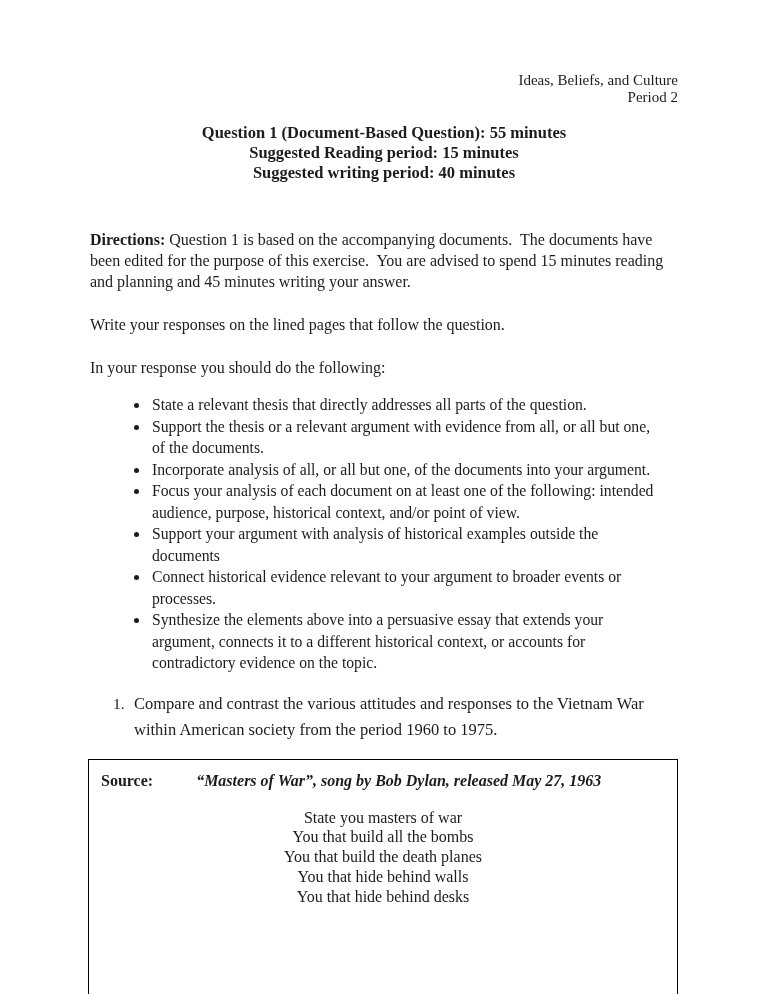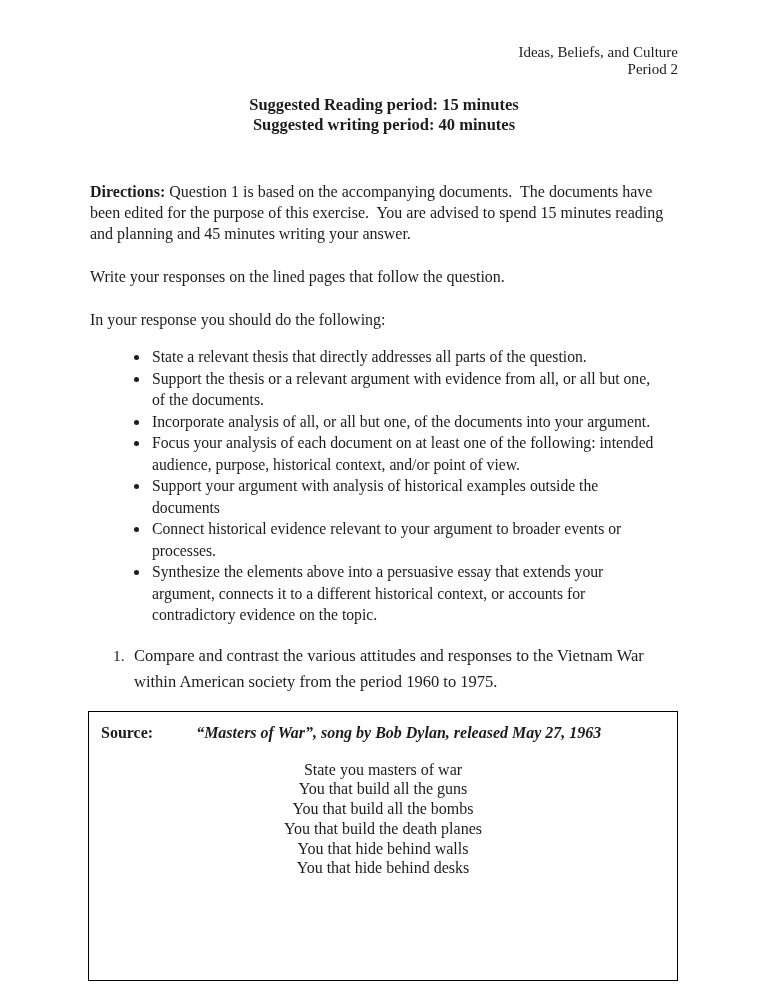--- a/index.html
+++ b/index.html
@@ -16,20 +16,21 @@
     color: #1c1c1c;
     font-family: "Liberation Serif", "DejaVu Serif", serif;
     font-size: 16px;
     padding: 44px 90px 0 90px;
     overflow: hidden;
   }
   .header {
     text-align: right;
     font-size: 15px;
     line-height: 17px;
+    margin-top: 28px;
   }
   .title-block {
     margin-top: 17px;
     text-align: center;
     font-weight: bold;
     font-size: 16.5px;
     line-height: 20px;
   }
   .directions {
     margin: 46px 0 0 0;
@@ -104,20 +105,21 @@
 <body>
 
 <div class="page">
 
   <div class="header">
     <div>Ideas, Beliefs, and Culture</div>
     <div>Period 2</div>
   </div>
 
   <div class="title-block">
+    <div>Question 1 (Document-Based Question): 55 minutes</div>
     <div>Suggested Reading period: 15 minutes</div>
     <div>Suggested writing period: 40 minutes</div>
   </div>
 
   <p class="directions"><strong>Directions:</strong> <span class="dir-text">Question 1 is based on the accompanying documents.  The documents have been edited for the purpose of this exercise.  You are advised to spend 15 minutes reading and planning and 45 minutes writing your answer.</span></p>
 
   <p class="write-note">Write your responses on the lined pages that follow the question.</p>
 
   <p class="response-intro">In your response you should do the following:</p>
 
@@ -134,21 +136,20 @@
   <div class="question-item">
     <span class="qnum">1.</span>
     <span class="qtext">Compare and contrast the various attitudes and responses to the Vietnam War within American society from the period 1960 to 1975.</span>
   </div>
 
 
   <div class="doc-box">
     <p class="source-line"><span>Source:</span> <span class="citation">“Masters of War”, song by Bob Dylan, released May 27, 1963</span></p>
     <div class="lyrics">
       <div>State you masters of war</div>
-      <div>You that build all the guns</div>
       <div>You that build all the bombs</div>
       <div>You that build the death planes</div>
       <div>You that hide behind walls</div>
       <div>You that hide behind desks</div>
     </div>
   </div>
 
 </div>
 
 </body></html>

